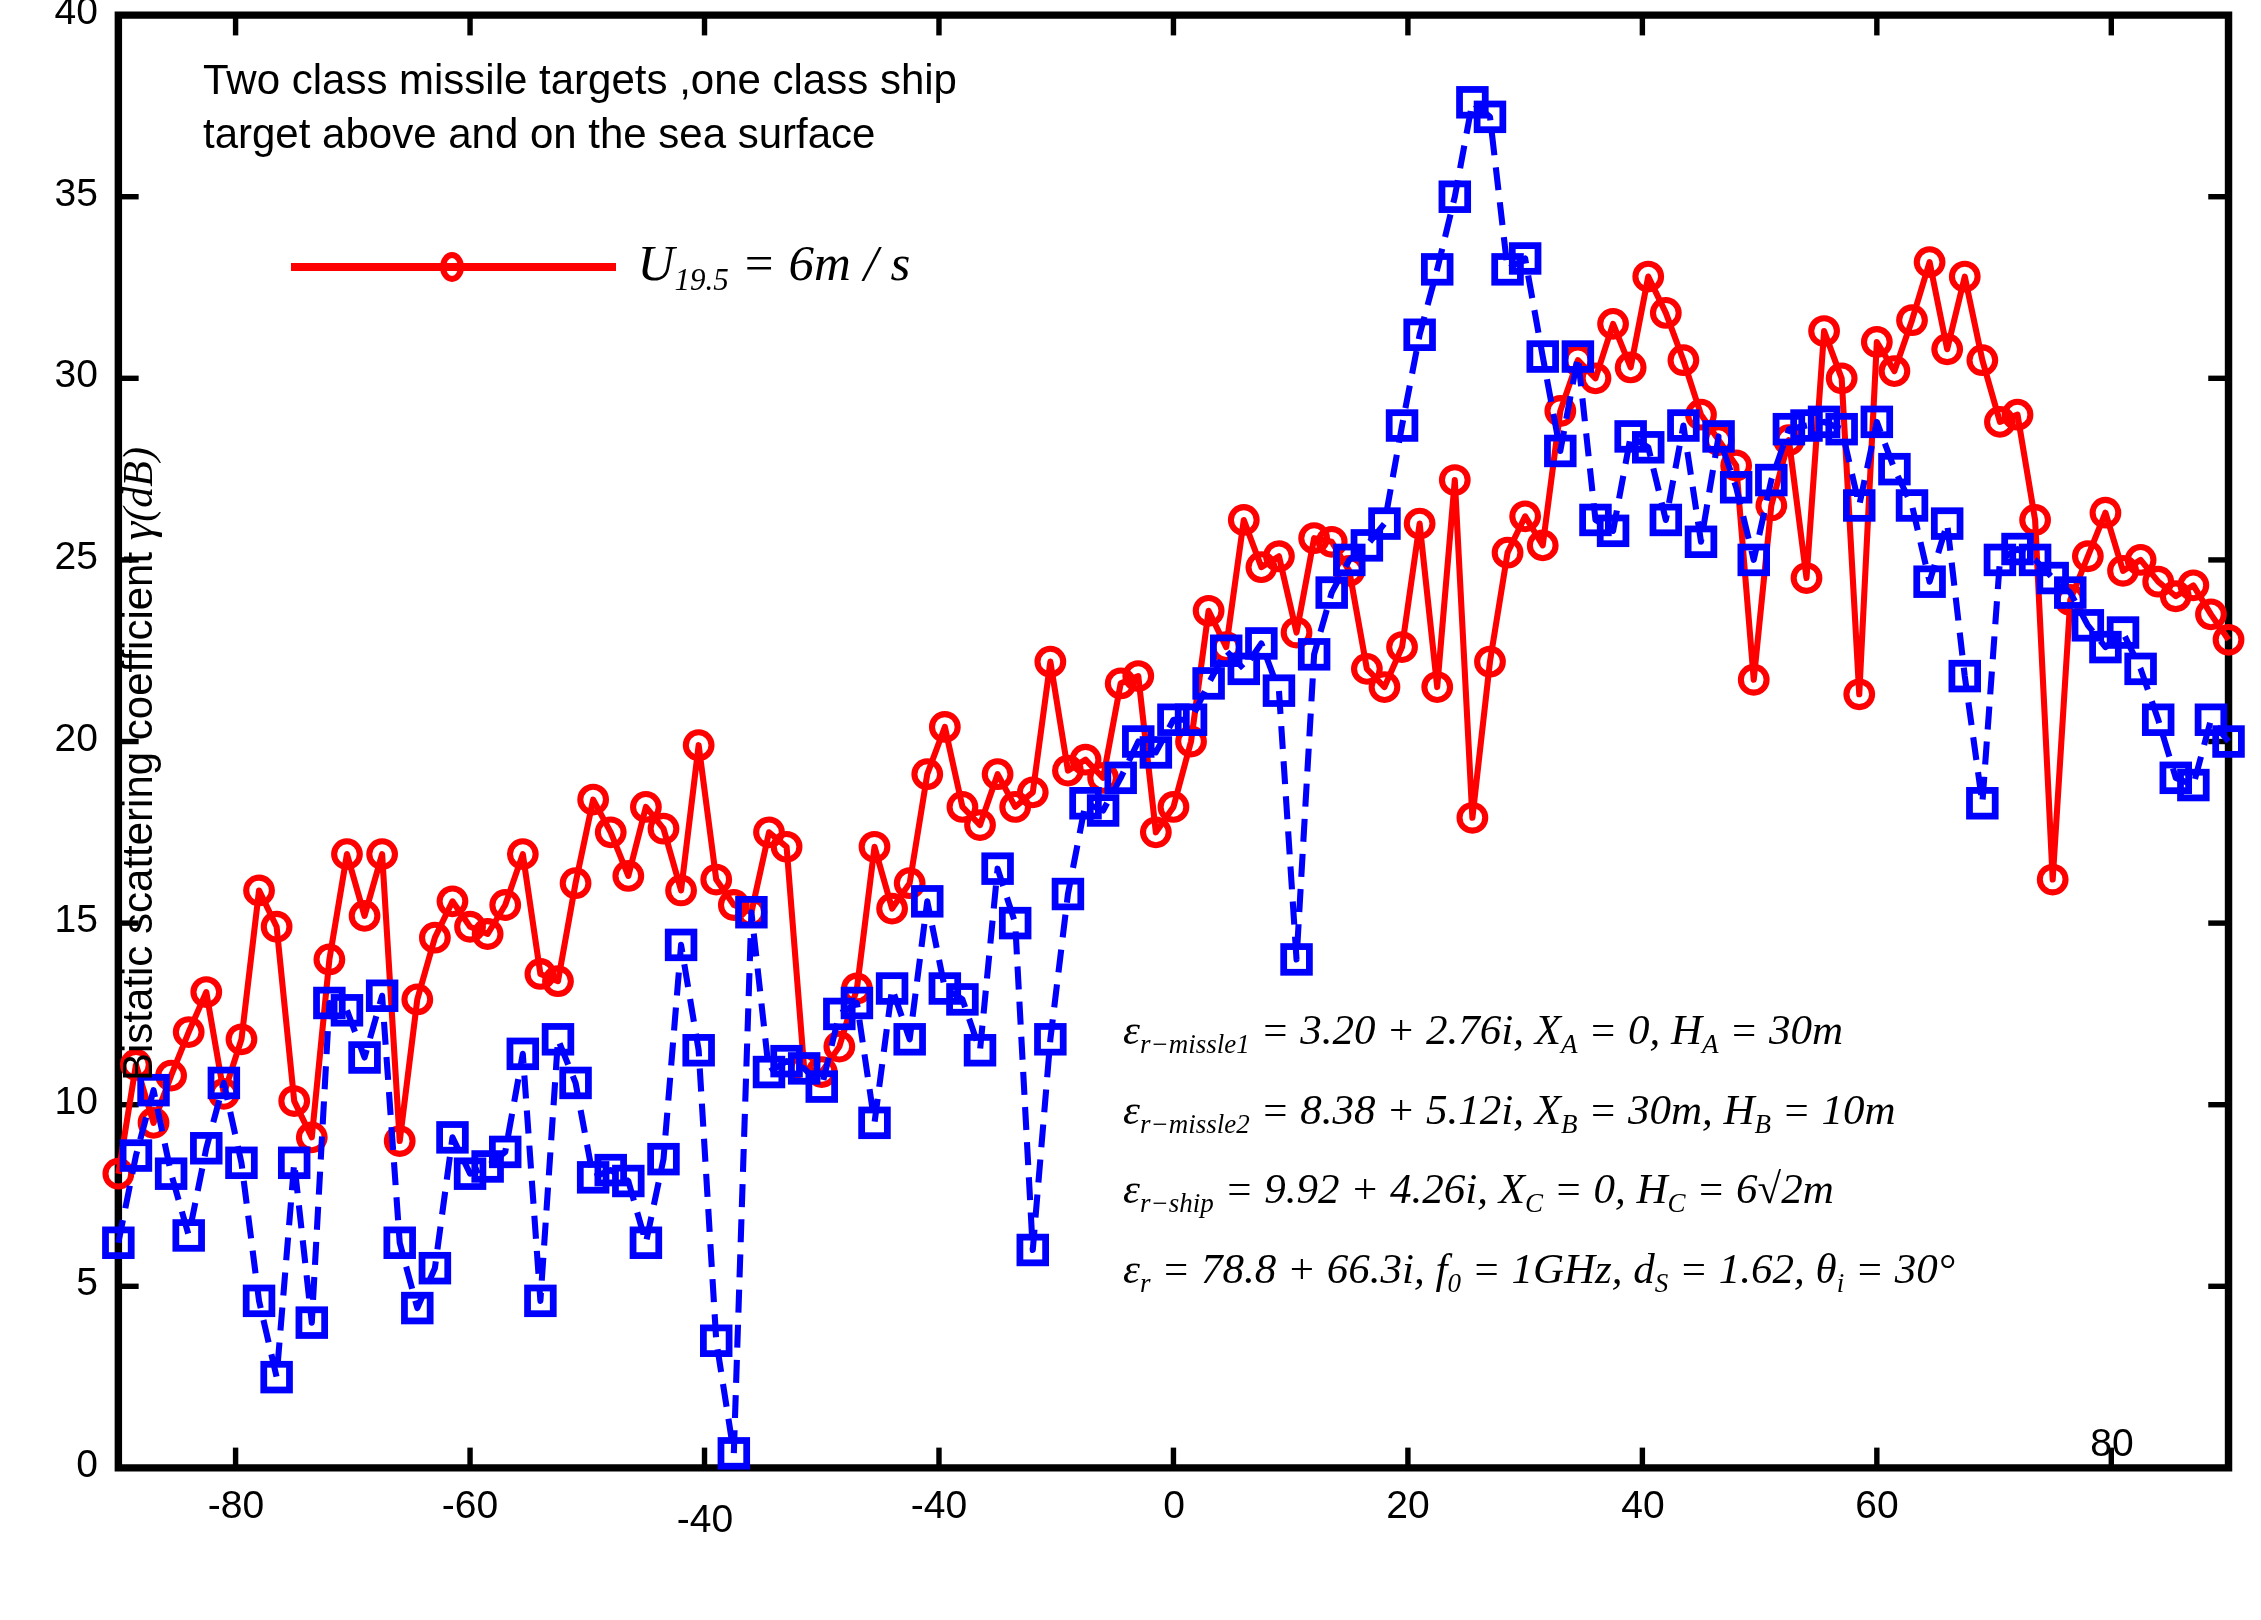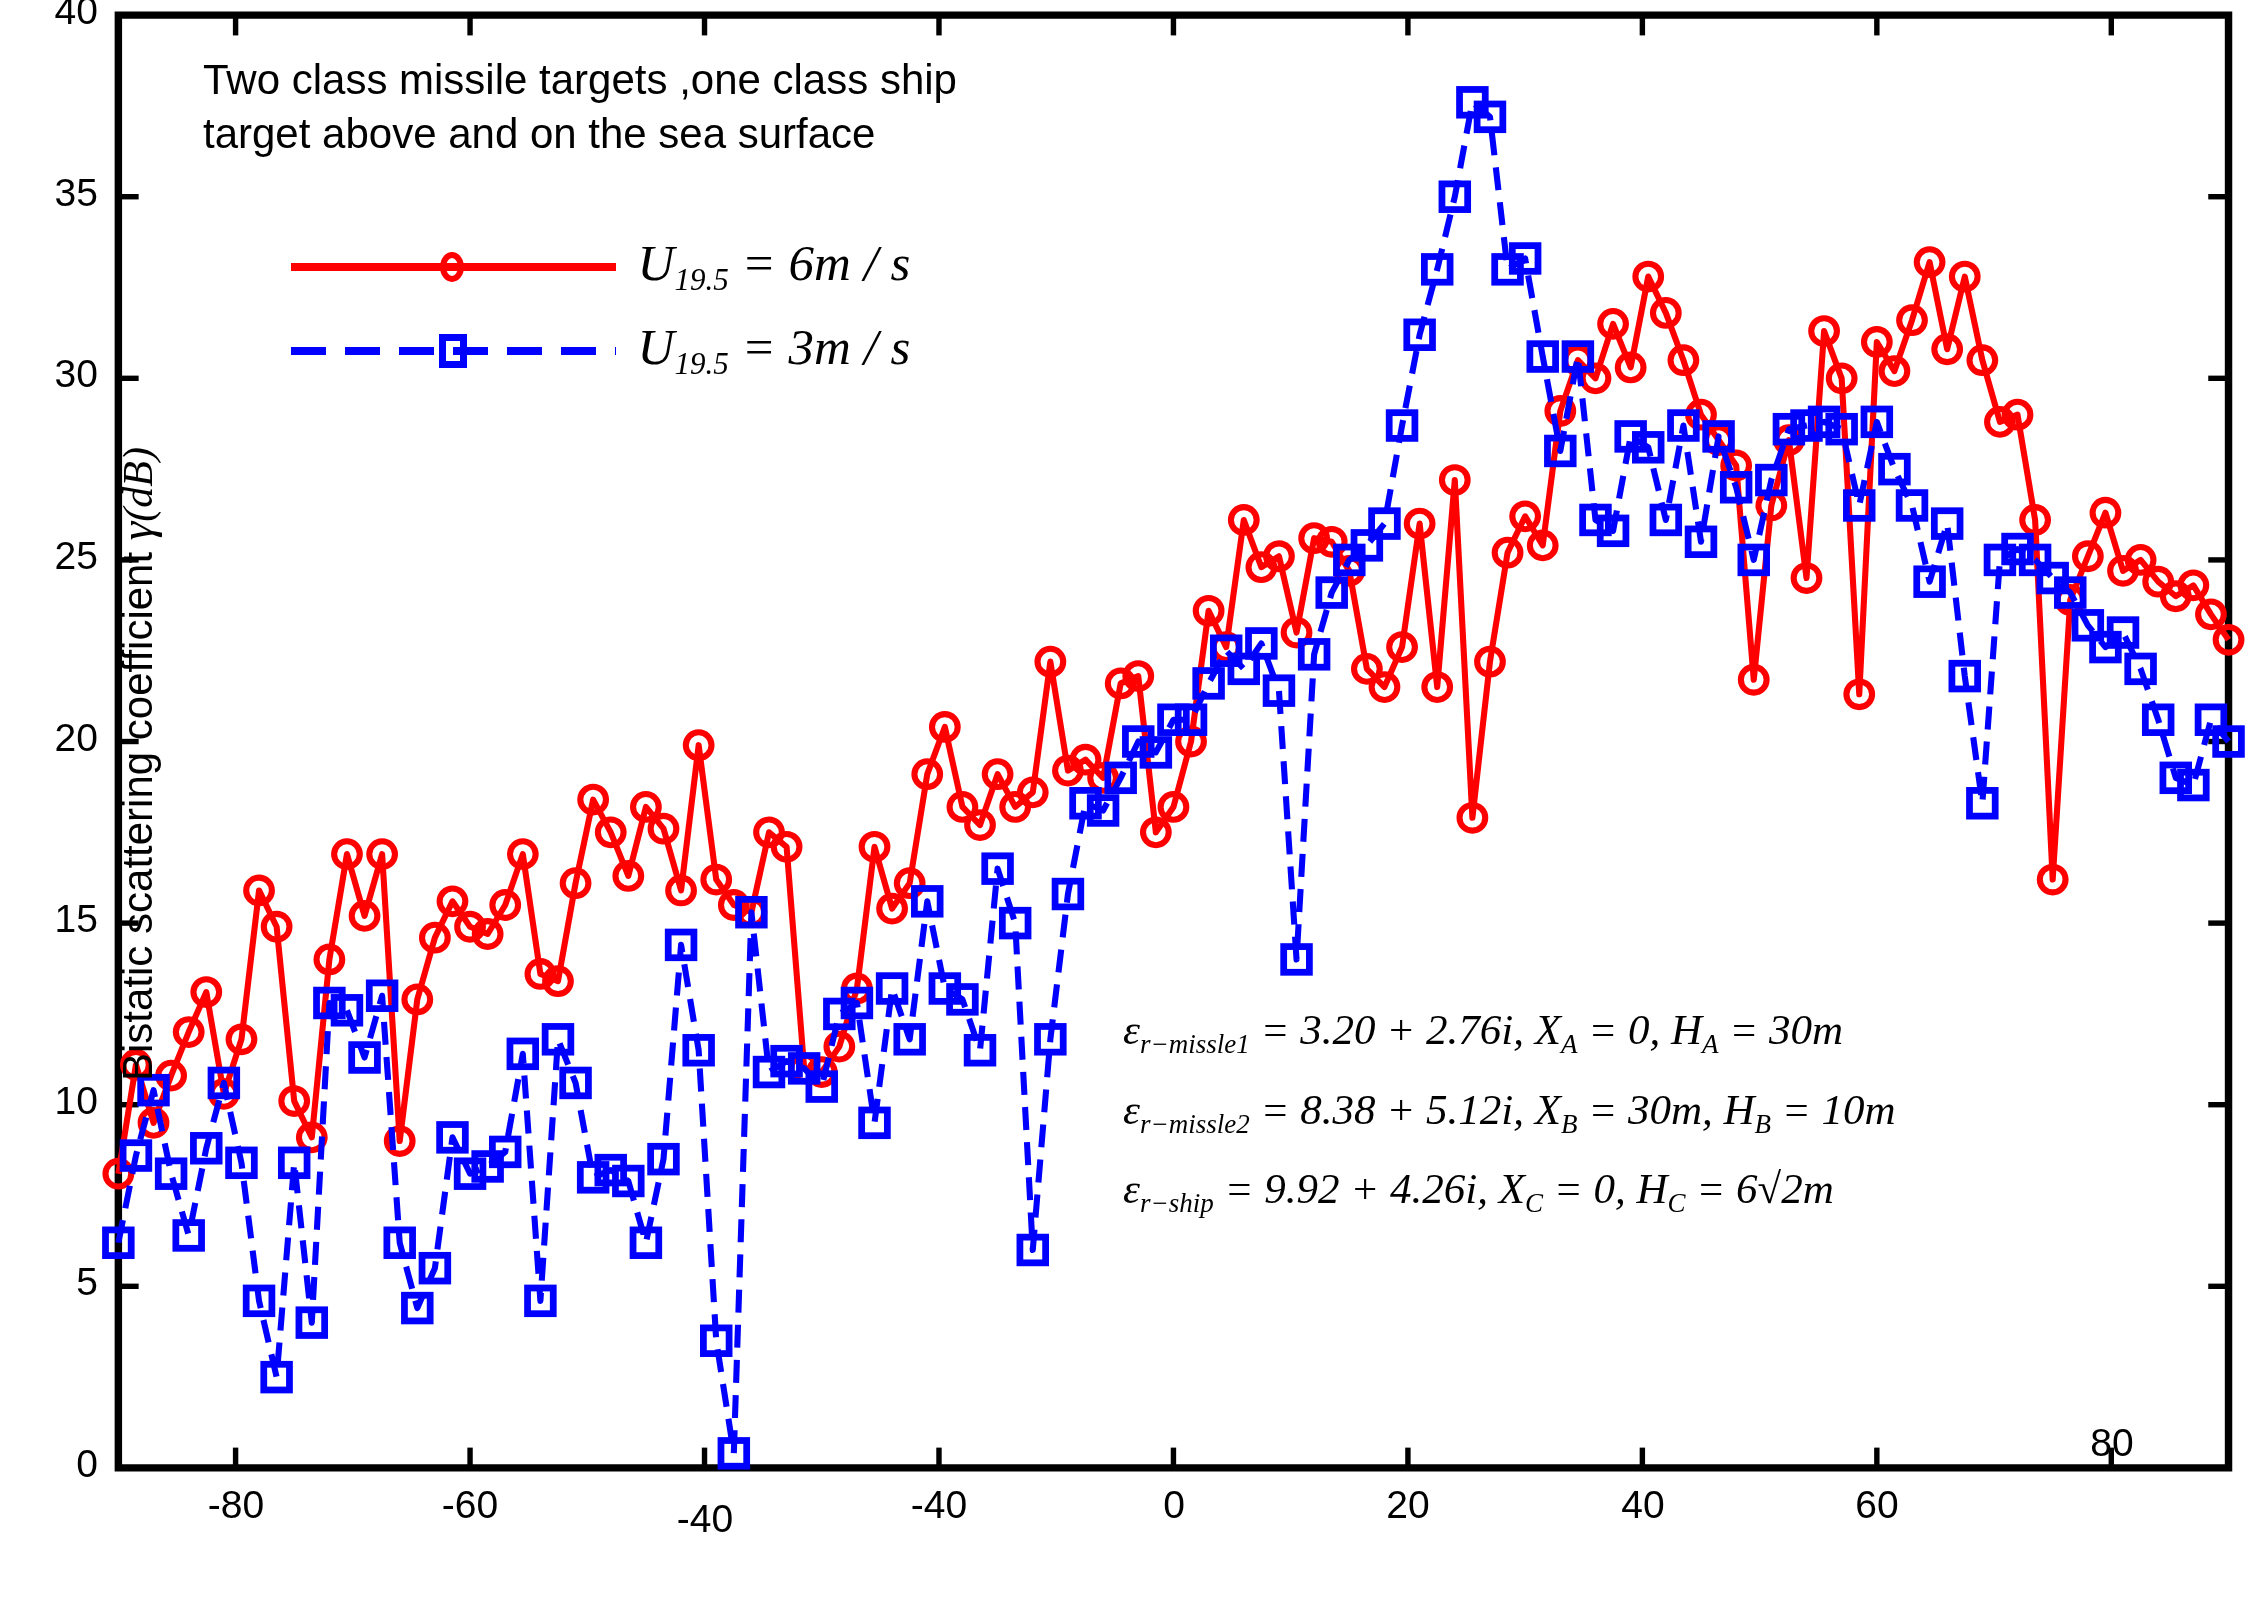--- a/index.html
+++ b/index.html
@@ -354,29 +354,20 @@
   <div class="legend-row" id="legend-row-red">
     <div class="legend-sample">
       <div class="legend-line-red"></div>
       <div class="legend-mk-circle"></div>
     </div>
     <div class="legend-label">
       <span class="up">U</span><span class="sub">19.5</span><span> = 6m / s</span>
     </div>
   </div>
 
-  <div class="legend-row" id="legend-row-blue">
-    <div class="legend-sample">
-      <div class="legend-line-blue"></div>
-      <div class="legend-mk-square"></div>
-    </div>
-    <div class="legend-label">
-      <span class="up">U</span><span class="sub">19.5</span><span> = 3m / s</span>
-    </div>
-  </div>
 
   <div id="ylabel">
     <span>Bistatic scattering coefficient</span>
     <span class="gam">γ</span><span class="db">(dB)</span>
   </div>
 
 
   <div id="tick-layer">
       <div class="tick-lbl" style="left: 175px; top: 1483px; width: 122px;">-80</div>
       <div class="tick-lbl" style="left: 409px; top: 1483px; width: 122px;">-60</div>
@@ -401,16 +392,19 @@
   <div id="eqs">
     <div class="eq">
       <i>ε</i><span class="sub">r−missle1</span><span> = 3.20 + 2.76i, X</span><span class="sub">A</span><span> = 0, H</span><span class="sub">A</span><span> = 30m</span>
     </div>
     <div class="eq">
       <i>ε</i><span class="sub">r−missle2</span><span> = 8.38 + 5.12i, X</span><span class="sub">B</span><span> = 30m, H</span><span class="sub">B</span><span> = 10m</span>
     </div>
     <div class="eq">
       <i>ε</i><span class="sub">r−ship</span><span> = 9.92 + 4.26i, X</span><span class="sub">C</span><span> = 0, H</span><span class="sub">C</span><span> = 6√2m</span>
     </div>
+    <div class="eq">
+      <i>ε</i><span class="sub">r</span><span> = 78.8 + 66.3i, f</span><span class="sub">0</span><span> = 1GHz, d</span><span class="sub">S</span><span> = 1.62, θ</span><span class="sub">i</span><span> = 30°</span>
+    </div>
   </div>
 
 </div>
 
 
 </body></html>

